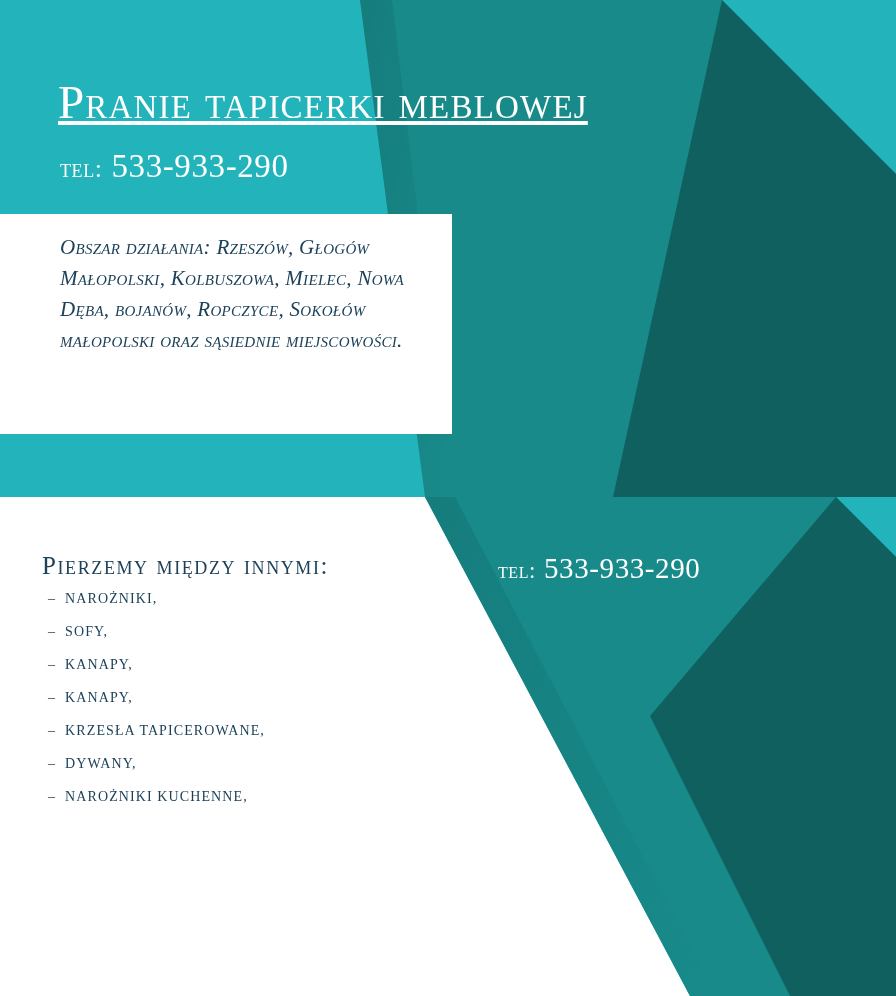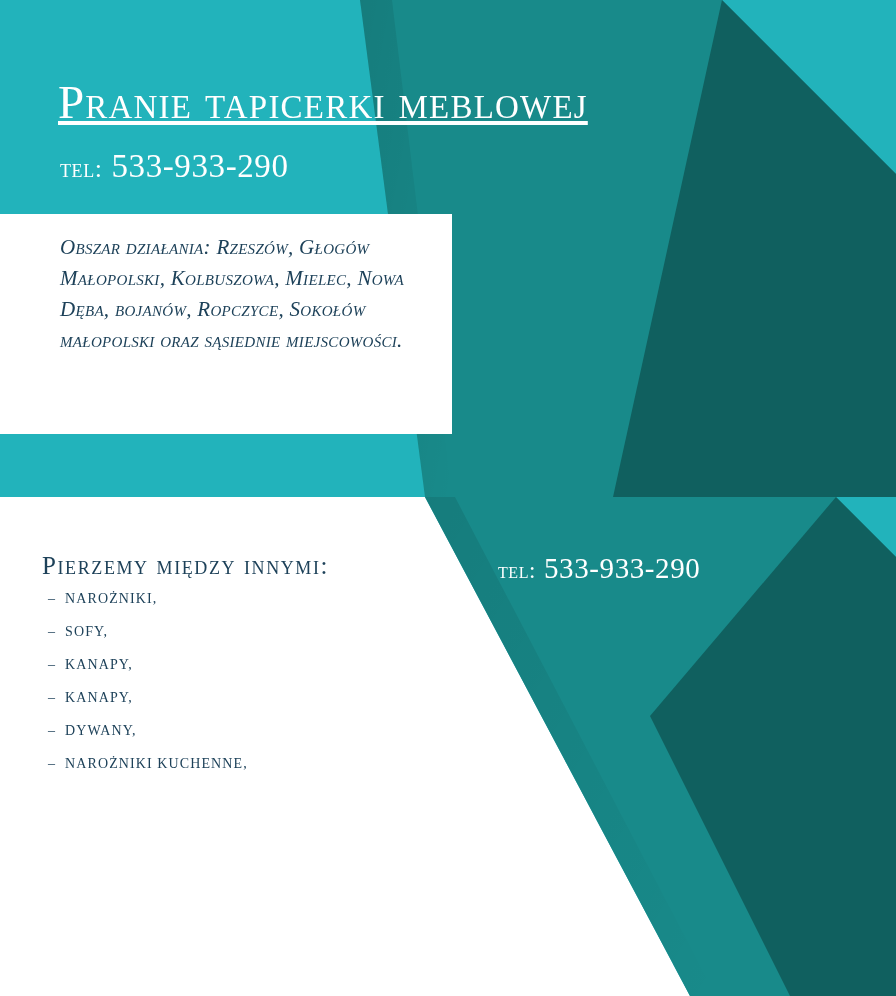--- a/index.html
+++ b/index.html
@@ -167,18 +167,19 @@
     <span>533-933-290</span>
   </div>
 
   <div class="services">
     <div class="services-title">Pierzemy między innymi:</div>
     <ul>
         <li><span class="dash">–</span><span>NAROŻNIKI,</span></li>
         <li><span class="dash">–</span><span>SOFY,</span></li>
         <li><span class="dash">–</span><span>KANAPY,</span></li>
         <li><span class="dash">–</span><span>KANAPY,</span></li>
+        <li><span class="dash">–</span><span>KRZESŁA TAPICEROWANE,</span></li>
         <li><span class="dash">–</span><span>DYWANY,</span></li>
         <li><span class="dash">–</span><span>NAROŻNIKI KUCHENNE,</span></li>
       </ul>
   </div>
 
 </div>
 
 </body></html>

